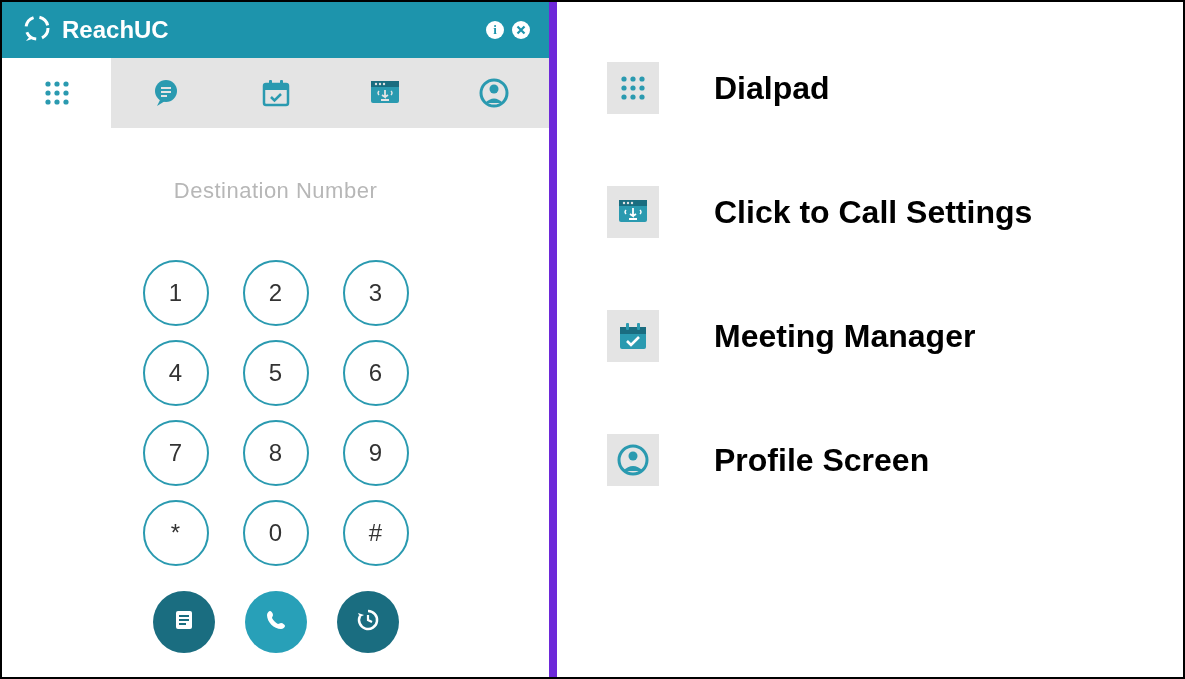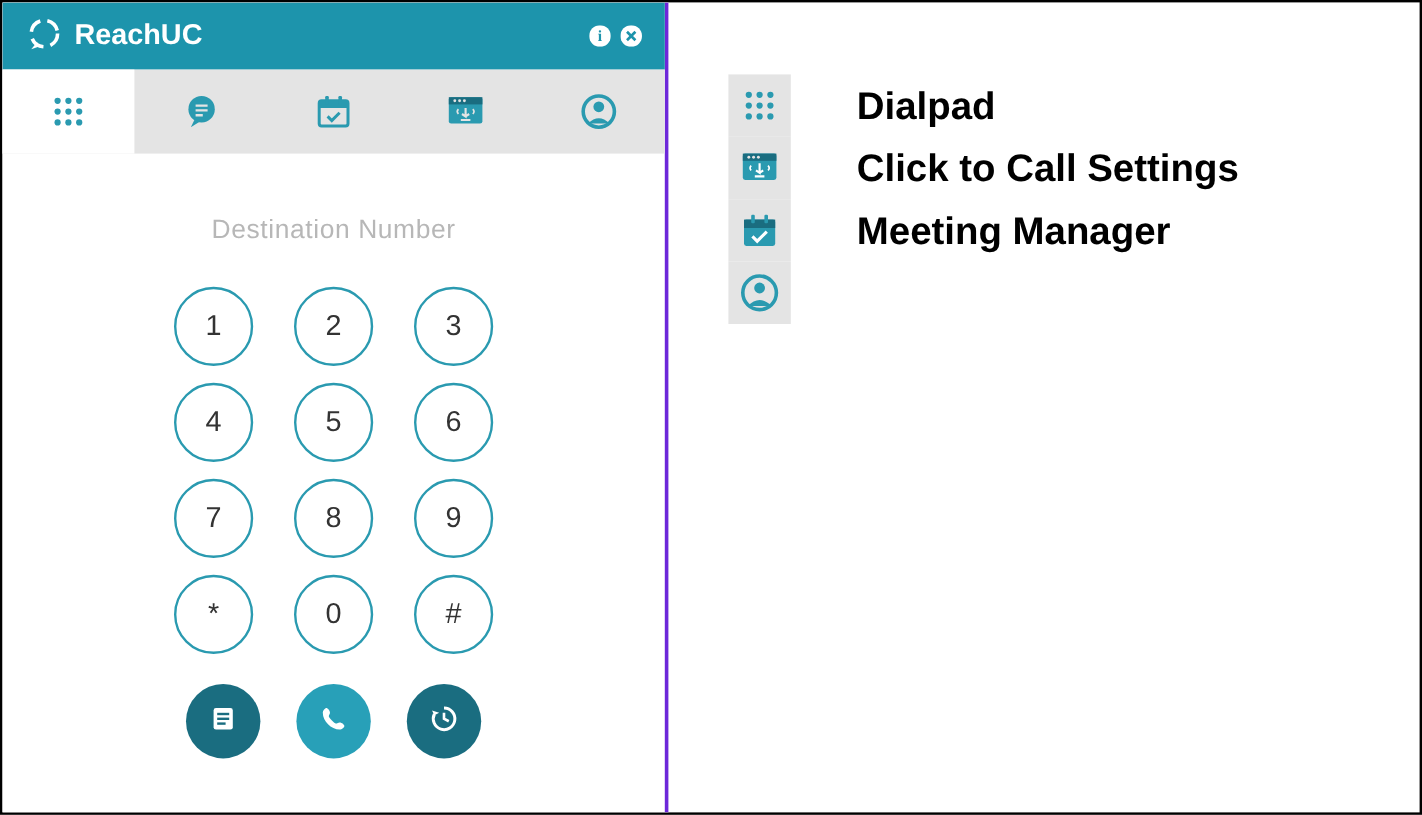--- a/index.html
+++ b/index.html
@@ -7,21 +7,21 @@
     font-family: Arial, Helvetica, sans-serif;
     background: #fff;
     width: 1185px;
     height: 679px;
     border: 2px solid #000;
     display: flex;
   }
   .left-panel {
     width: 555px;
     height: 100%;
-    border-right: 3px solid #6d28d9;
+    border-right: 8px solid #6d28d9;
     display: flex;
     flex-direction: column;
     background: #fff;
   }
   .header {
     height: 56px;
     background: #1d94ac;
     display: flex;
     align-items: center;
     padding: 0 18px;
@@ -70,21 +70,21 @@
     flex: 1;
     display: flex;
     flex-direction: column;
     align-items: center;
     padding-top: 50px;
   }
   .dest-label {
     color: #b7b7b7;
     font-size: 22px;
     letter-spacing: 0.5px;
-    margin-bottom: 35px;
+    margin-bottom: 56px;
   }
   .keypad {
     display: grid;
     grid-template-columns: repeat(3, 66px);
     grid-template-rows: repeat(4, 66px);
     gap: 14px 34px;
     margin-bottom: 25px;
   }
   .key {
     width: 66px;
@@ -113,20 +113,21 @@
     cursor: pointer;
   }
   .action-dark { background: #1a6d80; }
   .action-light { background: #28a0b8; }
 
   .right-panel {
     flex: 1;
     padding: 60px 40px 40px 50px;
     display: flex;
     flex-direction: column;
+    gap: 72px;
   }
   .legend-row {
     display: flex;
     align-items: center;
     gap: 55px;
   }
   .legend-icon {
     width: 52px;
     height: 52px;
     background: #e4e4e4;
@@ -333,15 +334,16 @@
   </div>
 
   <div class="legend-row">
     <div class="legend-icon">
       <svg width="34" height="34" viewBox="0 0 34 34">
         <circle cx="17" cy="17" r="14" fill="none" stroke="#2a9ab0" stroke-width="3"></circle>
         <circle cx="17" cy="13" r="4.5" fill="#2a9ab0"></circle>
         <path d="M7 28 Q17 18 27 28" fill="#2a9ab0"></path>
       </svg>
     </div>
+    <div class="legend-label">Profile Screen</div>
   </div>
 
 </div>
 
 </body></html>

